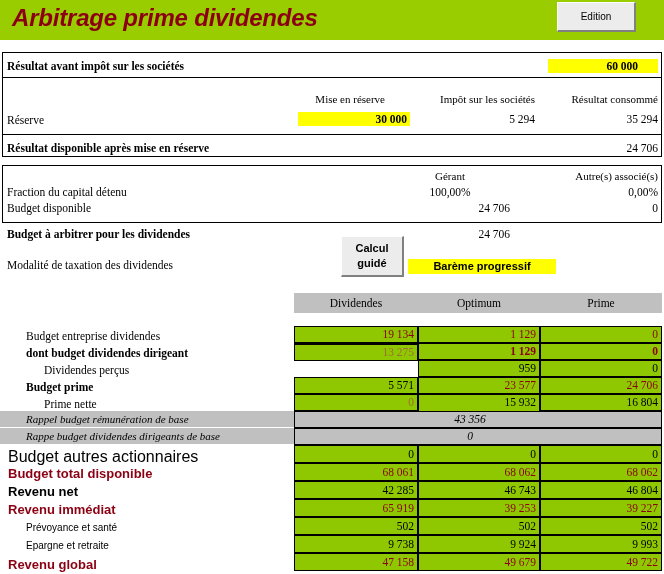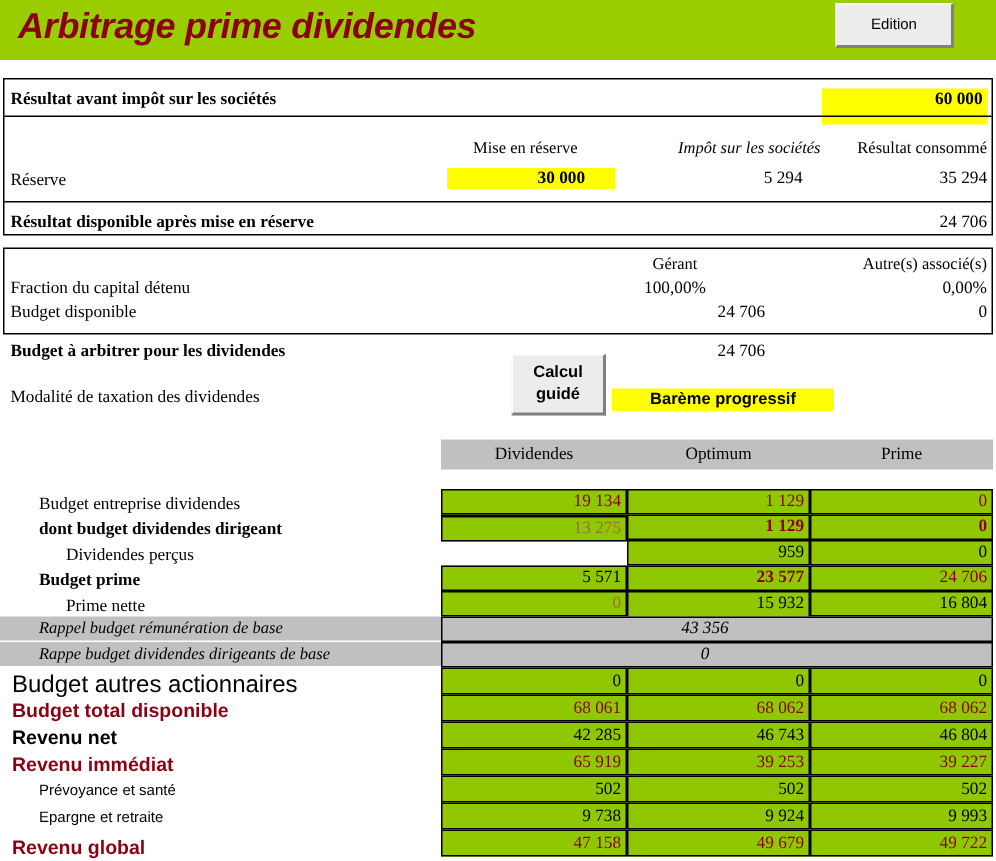--- a/index.html
+++ b/index.html
@@ -118,30 +118,30 @@
 <body>
 
 <div id="banner">
   <div id="banner-title">Arbitrage prime dividendes</div>
 </div>
 <div id="edition-button">Edition</div>
 
 <div class="frame" id="box1"></div>
 
 <div class="lbl b" style="left:7px;top:60px;">Résultat avant impôt sur les sociétés</div>
-<div class="num yellow" style="left:548px;top:59px;width:110px;height:24px;line-height:14px;padding-right:3px;box-sizing:border-box;font-weight:bold;">60 000</div>
+<div class="num yellow" style="left:548px;top:59px;width:110px;height:14px;line-height:14px;padding-right:20px;box-sizing:border-box;font-weight:bold;">60 000</div>
 
 <div class="hline" style="left:3px;top:77px;width:658px;"></div>
 
 <div class="hdr" style="left:255px;top:93px;width:130px;">Mise en réserve</div>
-<div class="hdr" style="left:407px;top:93px;width:140px;font-style:italic;">Impôt sur les sociétés</div>
+<div class="hdr" style="left:395px;top:93px;width:140px;">Impôt sur les sociétés</div>
 <div class="hdr" style="left:530px;top:93px;width:128px;">Résultat consommé</div>
 
 <div class="lbl" style="left:7px;top:114px;">Réserve</div>
-<div class="num yellow" style="left:298px;top:112px;width:112px;height:14px;line-height:14px;padding-right:20px;box-sizing:border-box;font-weight:bold;">30 000</div>
+<div class="num yellow" style="left:298px;top:112px;width:112px;height:14px;line-height:14px;padding-right:3px;box-sizing:border-box;font-weight:bold;">30 000</div>
 <div class="num" style="left:415px;top:113px;width:120px;">5 294</div>
 <div class="num" style="left:538px;top:113px;width:120px;">35 294</div>
 
 <div class="hline" style="left:3px;top:134px;width:658px;"></div>
 
 <div class="lbl b" style="left:7px;top:142px;">Résultat disponible après mise en réserve</div>
 <div class="num" style="left:538px;top:142px;width:120px;">24 706</div>
 
 <div class="frame" id="box2"></div>
 
@@ -183,21 +183,21 @@
 <div class="cell red" style="left:418px;top:343px;width:122px;height:17px;line-height:15px;font-weight:bold;">1 129</div>
 <div class="cell red" style="left:540px;top:343px;width:122px;height:17px;line-height:15px;font-weight:bold;">0</div>
 
 <div class="rowlabel" style="top:364px;left:44px;">Dividendes perçus</div>
 <div class="cell dim" style="left:294px;top:344px;width:124px;height:17px;line-height:15px;">13 275</div>
 <div class="cell blk" style="left:418px;top:360px;width:122px;height:17px;line-height:15px;">959</div>
 <div class="cell blk" style="left:540px;top:360px;width:122px;height:17px;line-height:15px;">0</div>
 
 <div class="rowlabel" style="top:381px;left:26px;font-weight:bold;">Budget prime</div>
 <div class="cell blk" style="left:294px;top:377px;width:124px;height:17px;line-height:15px;">5 571</div>
-<div class="cell red" style="left:418px;top:377px;width:122px;height:17px;line-height:15px;font-weight:bold;">23 577</div>
+<div class="cell red" style="left:418px;top:377px;width:122px;height:17px;line-height:15px;">23 577</div>
 <div class="cell red" style="left:540px;top:377px;width:122px;height:17px;line-height:15px;">24 706</div>
 
 <div class="rowlabel" style="top:398px;left:44px;">Prime nette</div>
 <div class="cell dim" style="left:294px;top:394px;width:124px;height:17px;line-height:15px;">0</div>
 <div class="cell blk" style="left:418px;top:394px;width:122px;height:29px;line-height:15px;">15 932</div>
 <div class="cell blk" style="left:540px;top:394px;width:122px;height:17px;line-height:15px;">16 804</div>
 
 <div class="graylabel" style="left:0px;top:411px;width:294px;height:16px;line-height:16px;padding-left:26px;box-sizing:border-box;">Rappel budget rémunération de base</div>
 <div class="cell gray" style="left:294px;top:411px;width:368px;height:17px;line-height:15px;">43 356</div>
 

